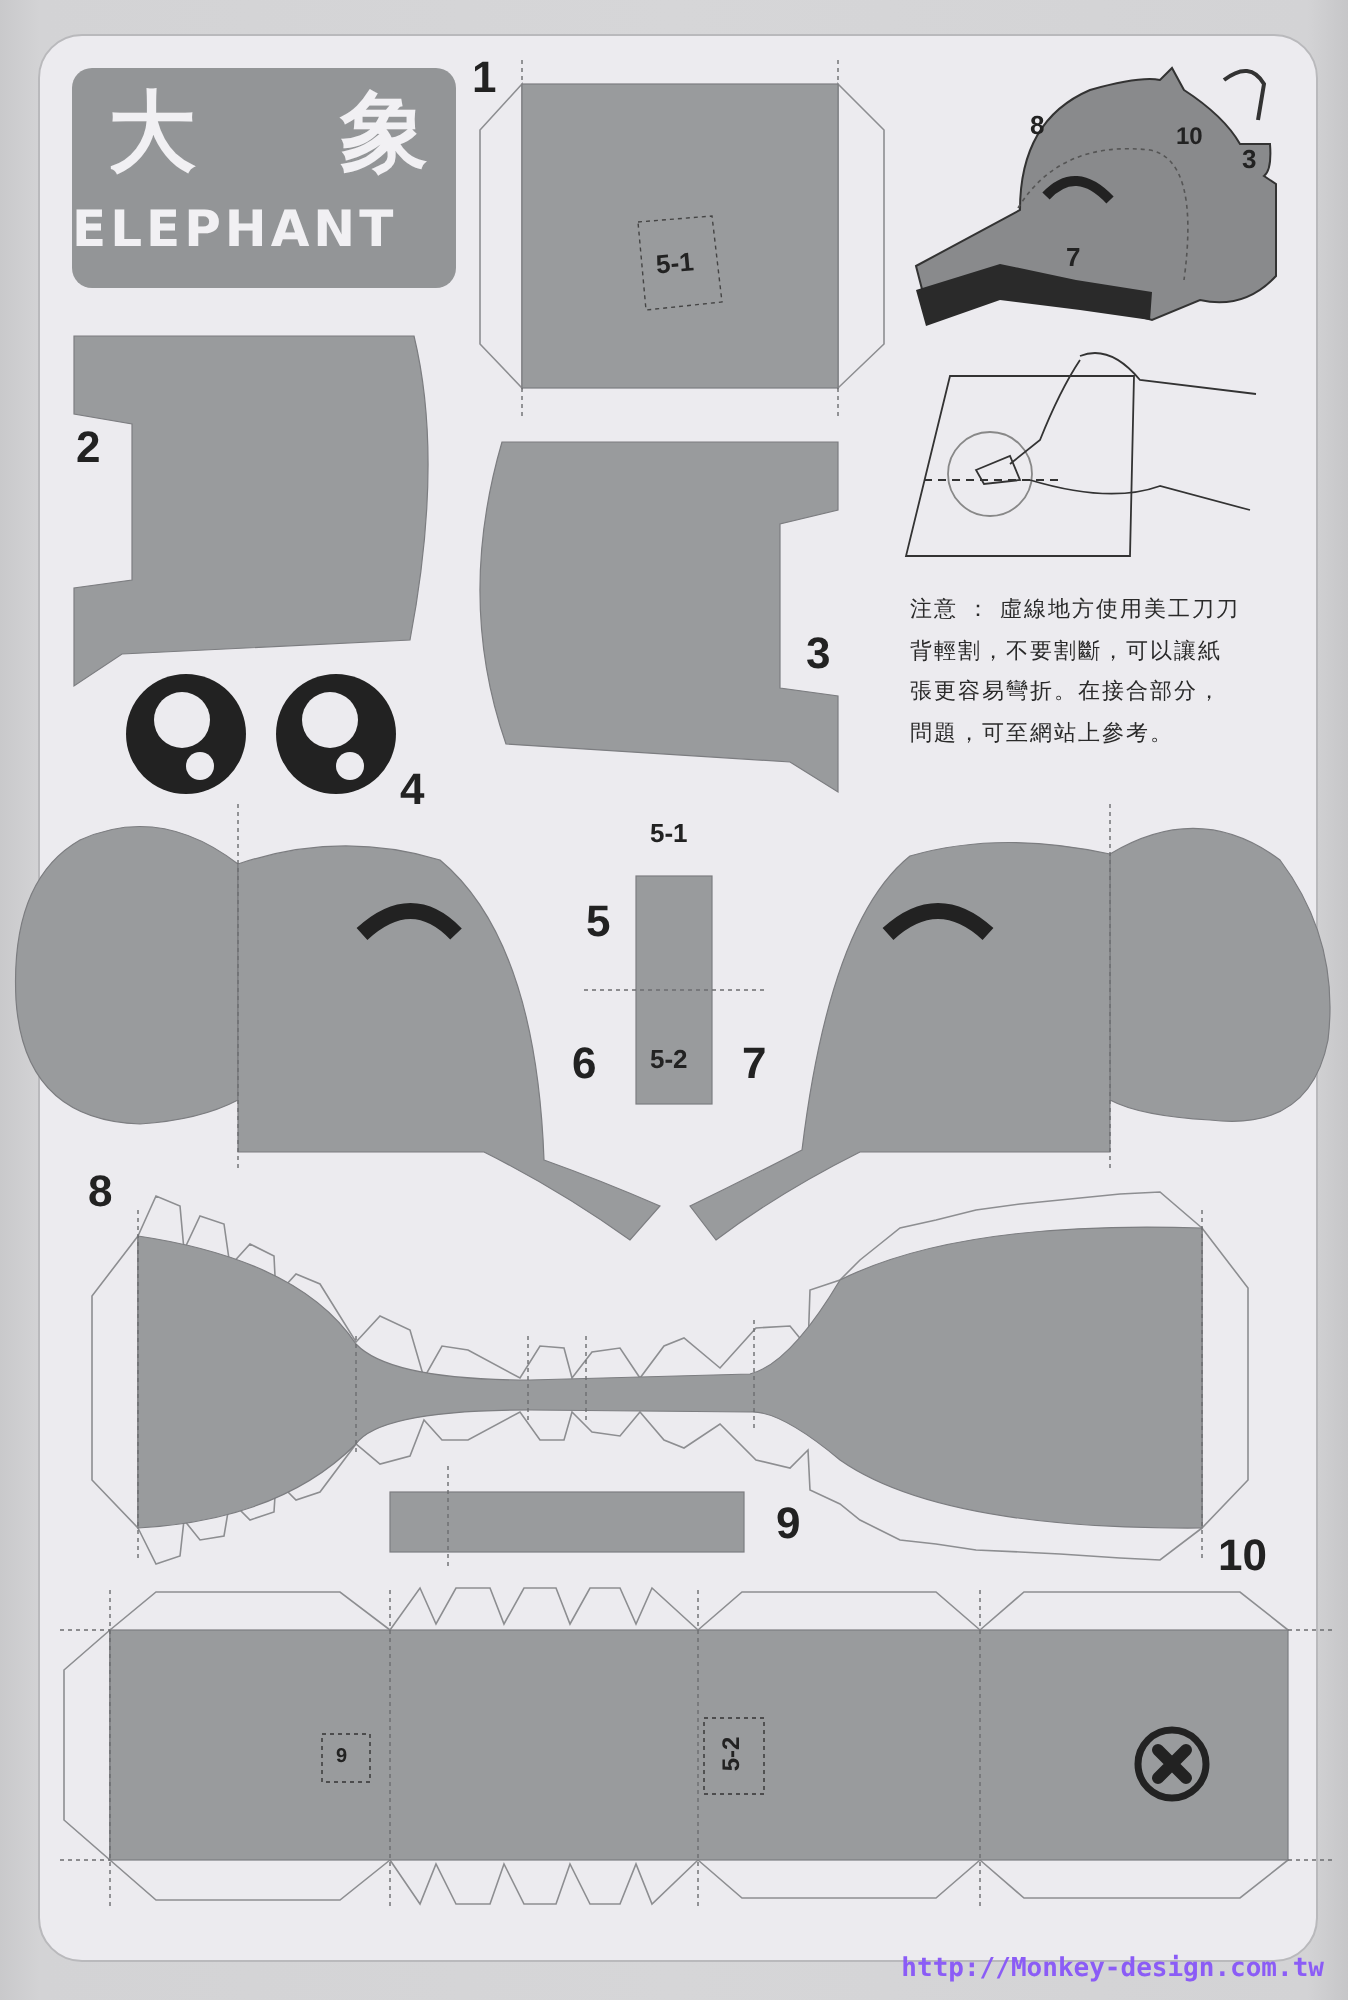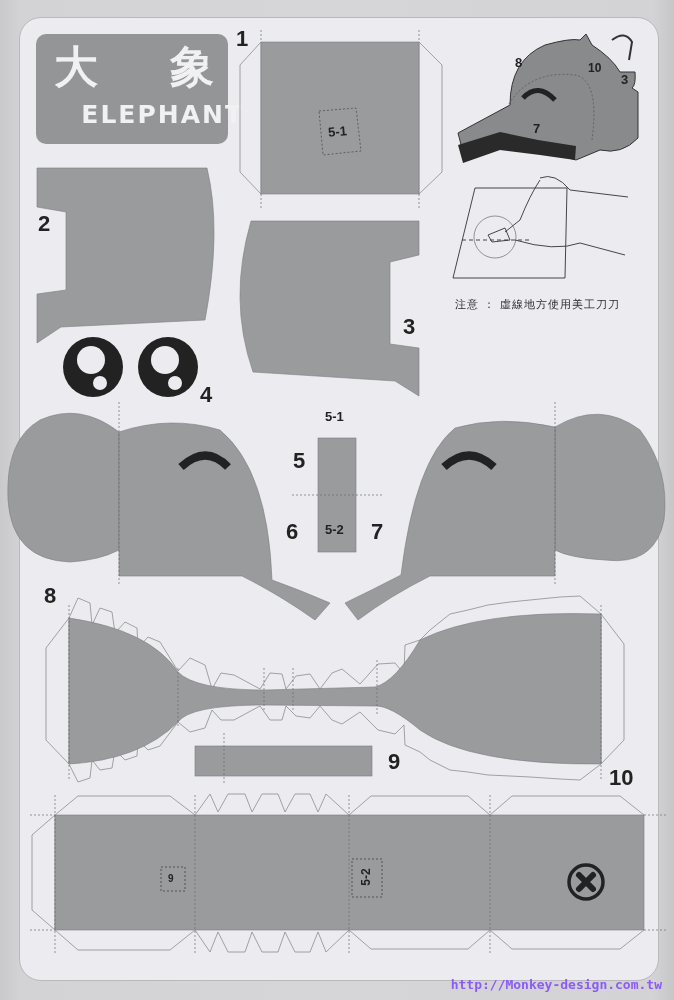--- a/index.html
+++ b/index.html
@@ -15,24 +15,23 @@
   .title-box {
     position:absolute; left:36px; top:34px; width:192px; height:110px;
     background:#939597; border-radius:10px;
   }
   .title-cn {
     position:absolute; left:18px; top:8px; width:160px; height:50px;
     color:#f1f0f3; font-weight:bold; font-size:44px; letter-spacing:0;
     display:flex; justify-content:space-between; line-height:50px;
   }
   .title-en {
-    position:absolute; left:0; width:100%; top:66px; text-align:right;
+    position:absolute; left:0; width:100%; top:66px; text-align:left;
     color:#f1f0f3; font-weight:bold; font-size:25px; letter-spacing:2px;
     font-family:"DejaVu Sans", sans-serif;
-    padding-left:16px;
   }
   .num {
     position:absolute; font-family:"Liberation Sans", sans-serif; font-weight:bold;
     color:#222; font-size:22px; line-height:1;
   }
   .lbl {
     position:absolute; font-family:"Liberation Sans", sans-serif; font-weight:bold;
     color:#222; font-size:13px; line-height:1;
   }
   .note {
@@ -197,15 +196,18 @@
 <div class="num" style="left:609px;top:767px;">10</div>
 
 <div class="lbl" style="left:328px;top:125px;transform:rotate(-5deg);">5-1</div>
 <div class="lbl" style="left:325px;top:410px;">5-1</div>
 <div class="lbl" style="left:325px;top:523px;">5-2</div>
 <div class="lbl" style="left:168px;top:874px;font-size:10px;">9</div>
 <div class="lbl" style="left:357px;top:871px;font-size:12px;transform:rotate(-90deg);">5-2</div>
 
 <div class="note">
   <div>注意 ： 虛線地方使用美工刀刀</div>
+  <div>背輕割，不要割斷，可以讓紙</div>
+  <div>張更容易彎折。在接合部分，</div>
+  <div>問題，可至網站上參考。</div>
 </div>
 
 <div class="url">http://Monkey-design.com.tw</div>
 
 </body></html>

